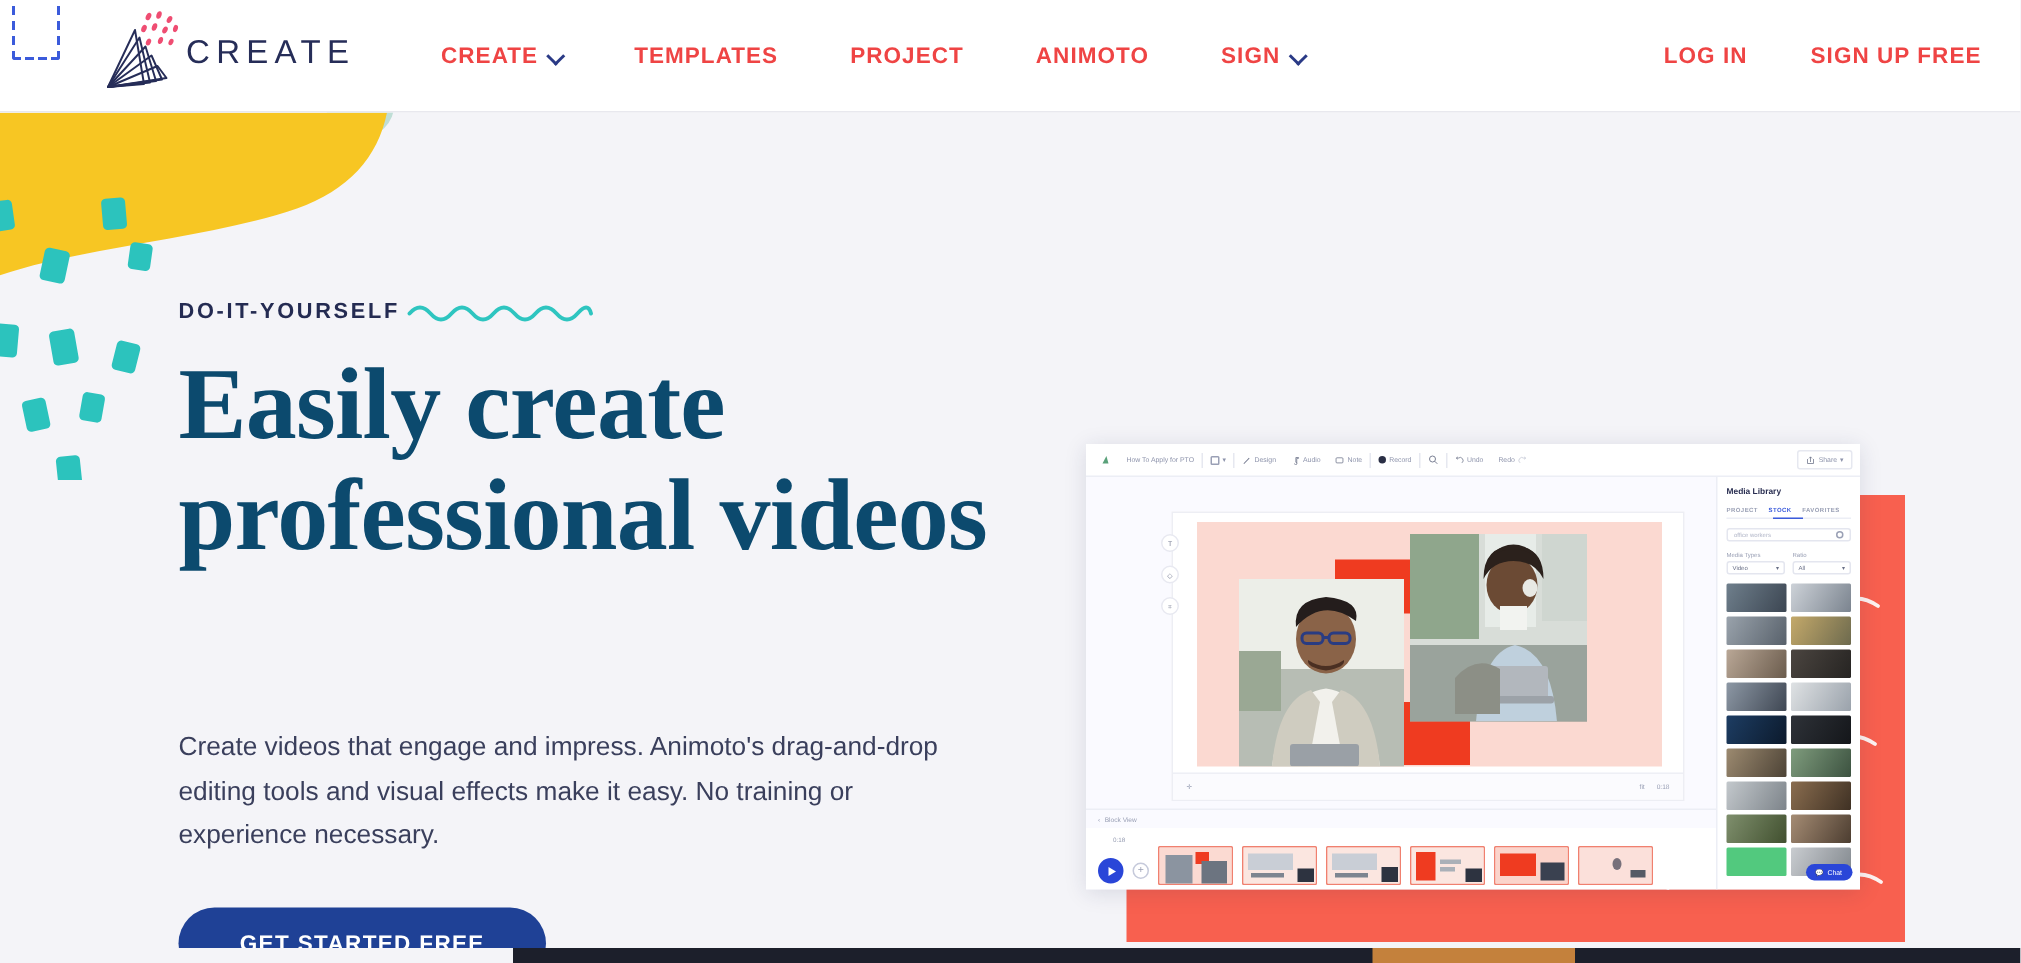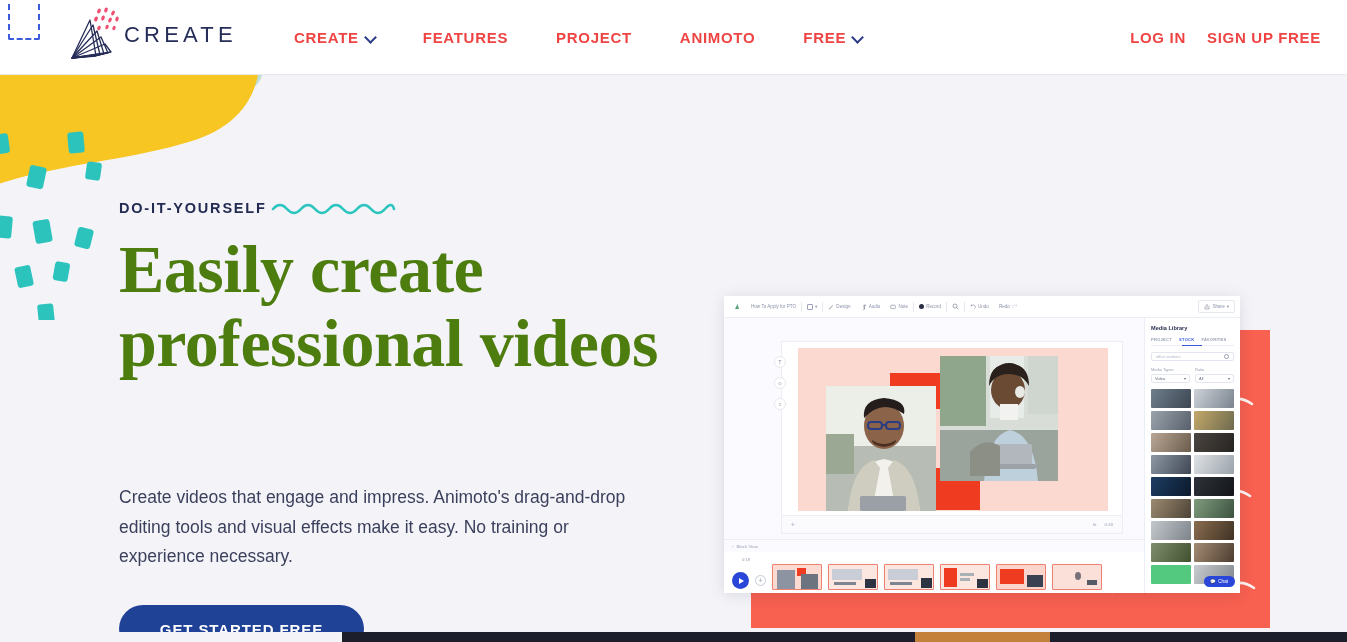--- a/index.html
+++ b/index.html
@@ -44,21 +44,21 @@
   .nav-item:last-child { margin-right:0; }
   .caret { display:inline-block; width:9px; height:9px; position:relative; }
   .caret::after {
     content:""; position:absolute; left:0; top:0;
     width:7px; height:7px;
     border-right:2px solid #2a3a86; border-bottom:2px solid #2a3a86;
     transform:rotate(45deg);
   }
   .nav-right {
     position:absolute; right:26px; top:0; height:75px;
-    display:flex; align-items:center; gap:21px;justify-content:space-between;
+    display:flex; align-items:center; gap:42px;justify-content:space-between;
   }
   .nav-right .nav-item { padding:0; margin:0; }
 
   
   .mint-circle {
     position:absolute; left:217px; top:46px; width:46px; height:46px;
     border-radius:50%; background:#bfded6; z-index:5;
   }
   .yellow-blob {
     position:absolute; left:-120px; top:75px;
@@ -73,21 +73,21 @@
   }
   .eyebrow {
     font-size:14.5px; font-weight:700; letter-spacing:1.8px;
     color:#242b52;
   }
   .squiggle { display:block; }
   .headline {
     position:absolute; left:119px; top:232px; width:560px;
     font-family:"Liberation Serif", serif;
     font-size:68px; line-height:74px; font-weight:700;
-    color:#4d7c0f; letter-spacing:-0.5px; z-index:20;
+    color:#0c4a6e; letter-spacing:-0.5px; z-index:20;
   }
   .subcopy {
     position:absolute; left:119px; top:483px; width:536px;
     font-size:17.5px; line-height:29.5px; color:#3a3f5c; z-index:20;
   }
   .cta {
     position:absolute; left:119px; top:605px;
     width:245px; height:48px; border-radius:26px;
     background:#1f4196; color:#fff;
     font-size:15px; font-weight:700; letter-spacing:0.9px;
@@ -272,30 +272,30 @@
     </div>
     <span class="logo-text">CREATE</span>
   </div>
 
   <nav class="nav">
     <div class="nav-item">
       <span>CREATE</span>
       <span class="caret"></span>
     </div>
     <div class="nav-item">
-      <span>FEATURES</span>
+      <span>TEMPLATES</span>
     </div>
     <div class="nav-item">
       <span>PROJECT</span>
     </div>
     <div class="nav-item">
       <span>ANIMOTO</span>
     </div>
     <div class="nav-item">
-      <span>FREE</span>
+      <span>SIGN</span>
       <span class="caret"></span>
     </div>
   </nav>
 
   <div class="nav-right">
     <div class="nav-item">LOG IN</div>
     <div class="nav-item">SIGN UP FREE</div>
   </div>
 </div>
 

